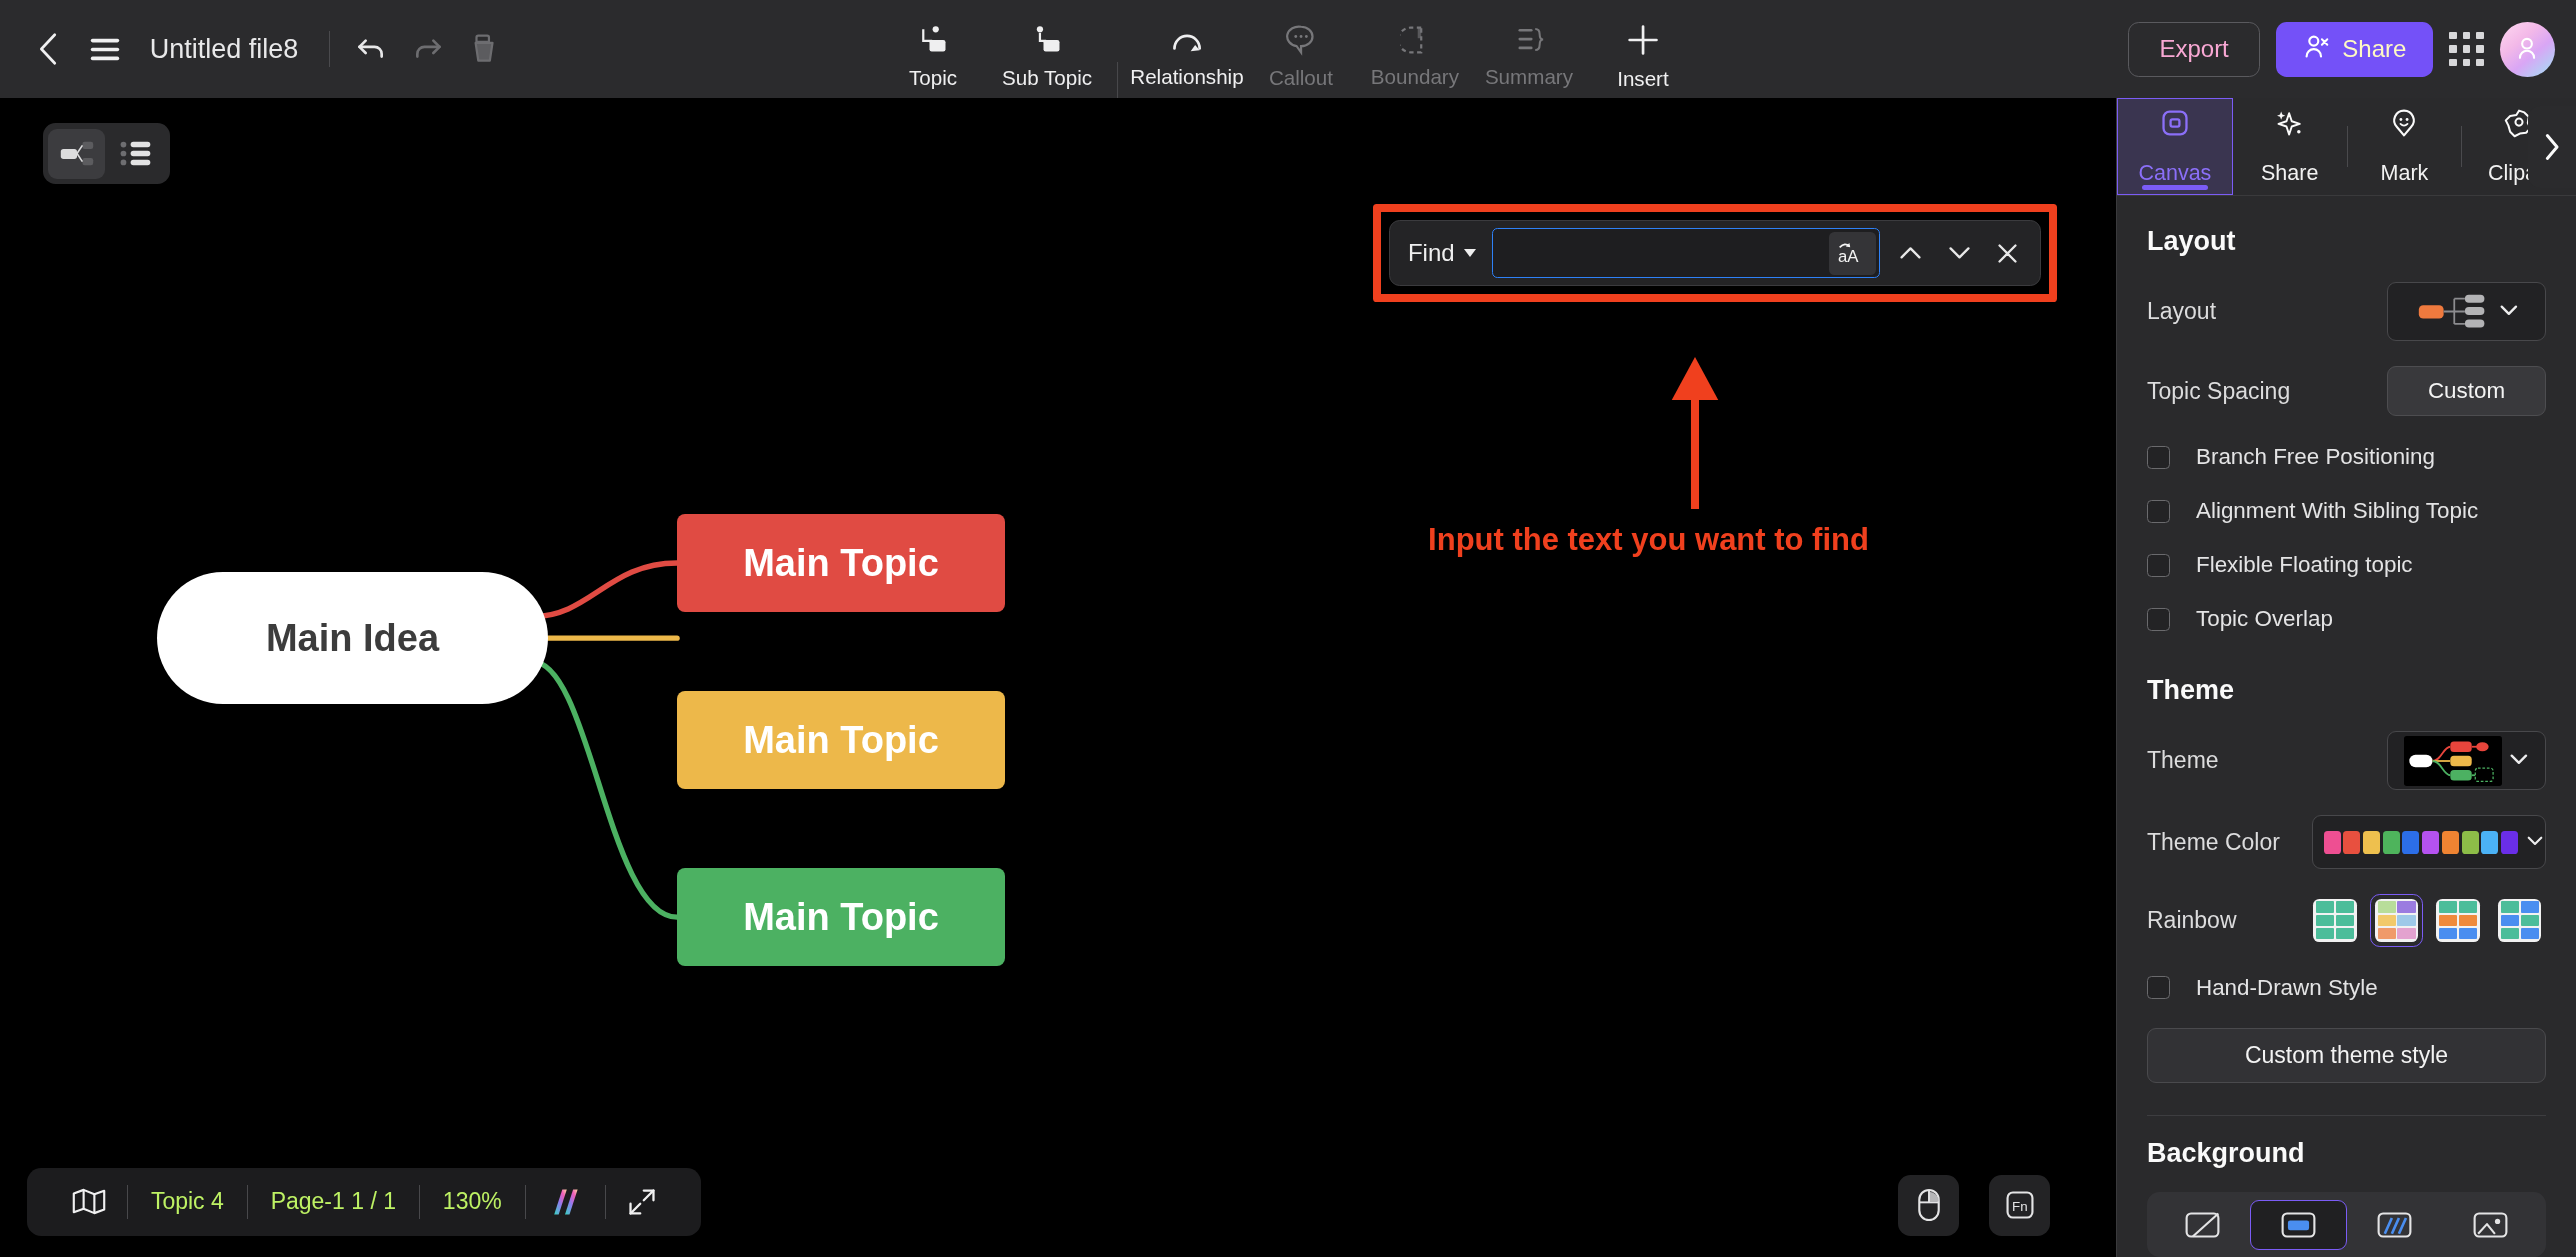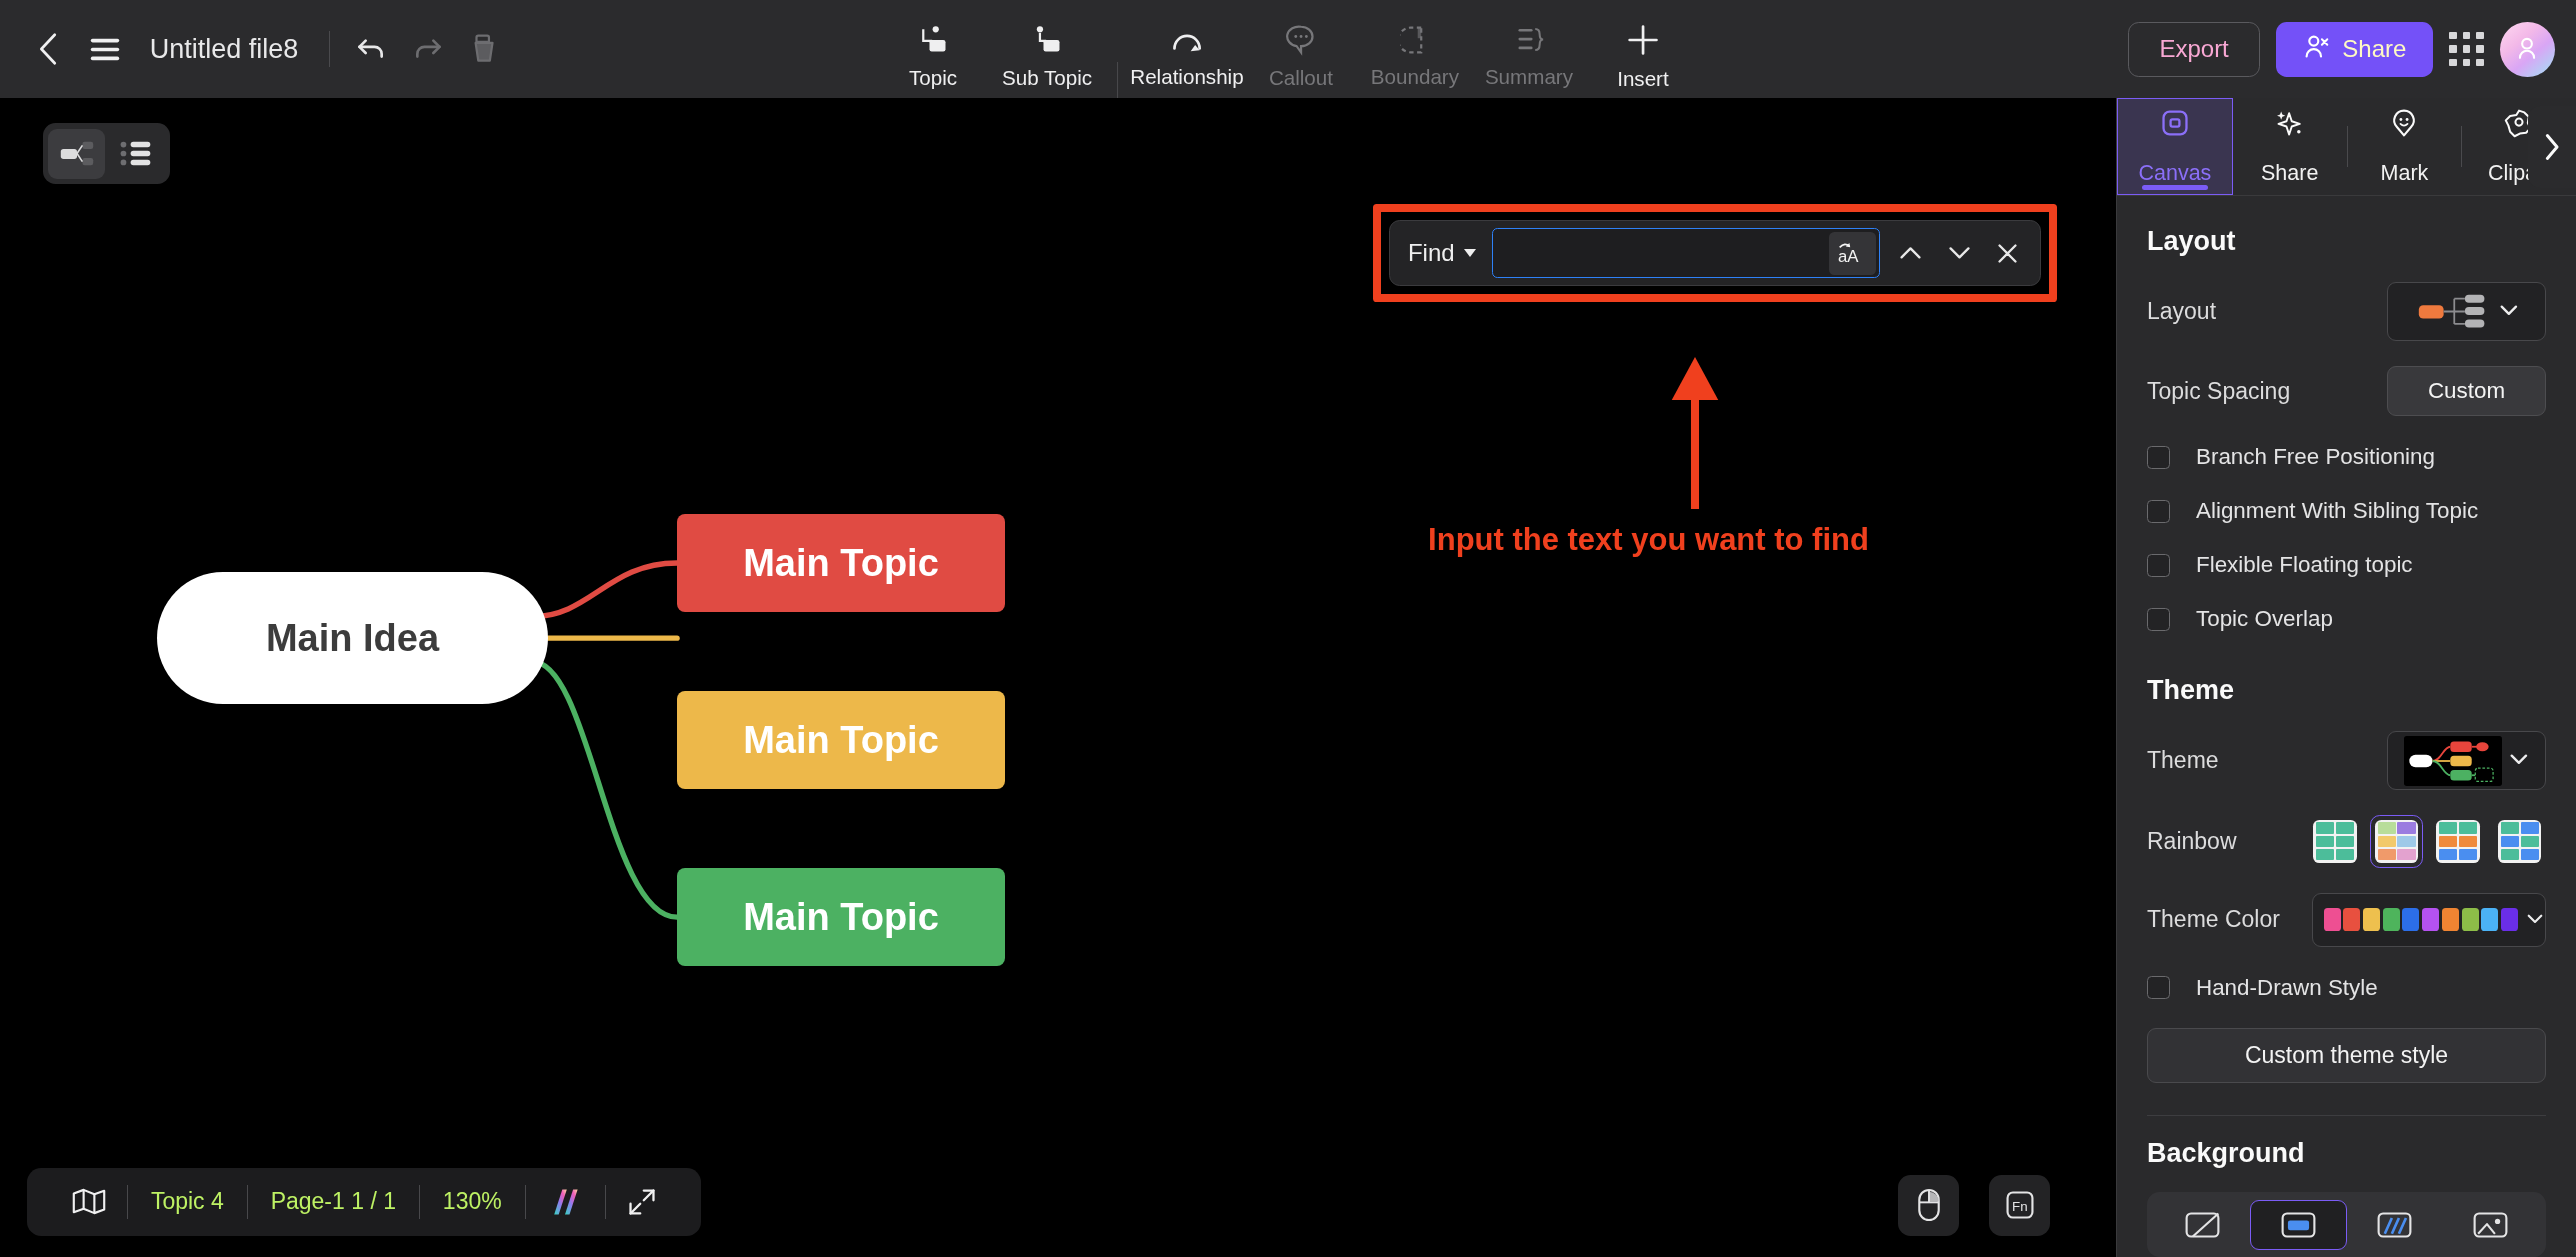--- a/index.html
+++ b/index.html
@@ -612,20 +612,41 @@
               <path d="M32 28 C 42 28, 44 12, 52 12" stroke="#e8453c" stroke-width="2" fill="none"></path>
               <path d="M32 28 L52 28" stroke="#edb84a" stroke-width="2" fill="none"></path>
               <path d="M32 28 C 42 28, 44 44, 52 44" stroke="#4cb162" stroke-width="2" fill="none"></path>
               <path d="M76 12 L82 12" stroke="#e8453c" stroke-width="2"></path>
               <path d="M76 44 L80 44" stroke="#4cb162" stroke-width="2"></path>
             </svg>
           </div>
           <span>
             <svg width="19.7" height="12.5" viewBox="0 0 22 14">
                 <path d="M3 3 L11 11 L19 3" stroke="#ededee" stroke-width="2.6" fill="none" stroke-linecap="round" stroke-linejoin="round"></path>
+              </svg>
+          </span>
+        </div>
+      </div>
+
+      <div class="row">
+        <span class="row-lbl">Theme Color</span>
+        <div class="tc-box">
+          <span class="tc-sw" style="background:#ee4f92"></span>
+          <span class="tc-sw" style="background:#e8503f"></span>
+          <span class="tc-sw" style="background:#eec04e"></span>
+          <span class="tc-sw" style="background:#4eb45c"></span>
+          <span class="tc-sw" style="background:#2c6ee8"></span>
+          <span class="tc-sw" style="background:#b552f0"></span>
+          <span class="tc-sw" style="background:#ef8432"></span>
+          <span class="tc-sw" style="background:#8dbd48"></span>
+          <span class="tc-sw" style="background:#4bb2f5"></span>
+          <span class="tc-sw" style="background:#6a2ee8"></span>
+          <span style="margin-left:5.4px;">
+            <svg width="18" height="11.6" viewBox="0 0 20 13">
+                <path d="M3 3 L10 10 L17 3" stroke="#ededee" stroke-width="2.4" fill="none" stroke-linecap="round" stroke-linejoin="round"></path>
               </svg>
           </span>
         </div>
       </div>
 
       <div class="row">
         <span class="row-lbl">Rainbow</span>
         <div class="rainbows">
           <div class="rb-wrap">
             <div class="rb">
@@ -663,41 +684,20 @@
                 <i style="background:#4a8ef0"></i>
               <i style="background:#4a8ef0"></i>
                 <i style="background:#4cbd9a"></i>
               <i style="background:#4cbd9a"></i>
                 <i style="background:#4a8ef0"></i>
             </div>
           </div>
         </div>
       </div>
 
-      <div class="row">
-        <span class="row-lbl">Theme Color</span>
-        <div class="tc-box">
-          <span class="tc-sw" style="background:#ee4f92"></span>
-          <span class="tc-sw" style="background:#e8503f"></span>
-          <span class="tc-sw" style="background:#eec04e"></span>
-          <span class="tc-sw" style="background:#4eb45c"></span>
-          <span class="tc-sw" style="background:#2c6ee8"></span>
-          <span class="tc-sw" style="background:#b552f0"></span>
-          <span class="tc-sw" style="background:#ef8432"></span>
-          <span class="tc-sw" style="background:#8dbd48"></span>
-          <span class="tc-sw" style="background:#4bb2f5"></span>
-          <span class="tc-sw" style="background:#6a2ee8"></span>
-          <span style="margin-left:5.4px;">
-            <svg width="18" height="11.6" viewBox="0 0 20 13">
-                <path d="M3 3 L10 10 L17 3" stroke="#ededee" stroke-width="2.4" fill="none" stroke-linecap="round" stroke-linejoin="round"></path>
-              </svg>
-          </span>
-        </div>
-      </div>
-
       <div class="cbrow">
         <span class="cbox"></span>
         <span class="cblbl">Hand-Drawn Style</span>
       </div>
 
       <div class="btn-custom-theme">Custom theme style</div>
 
       <div class="sec-divider"></div>
 
       <div class="sec-title" style="margin-top:23px;">Background</div>

